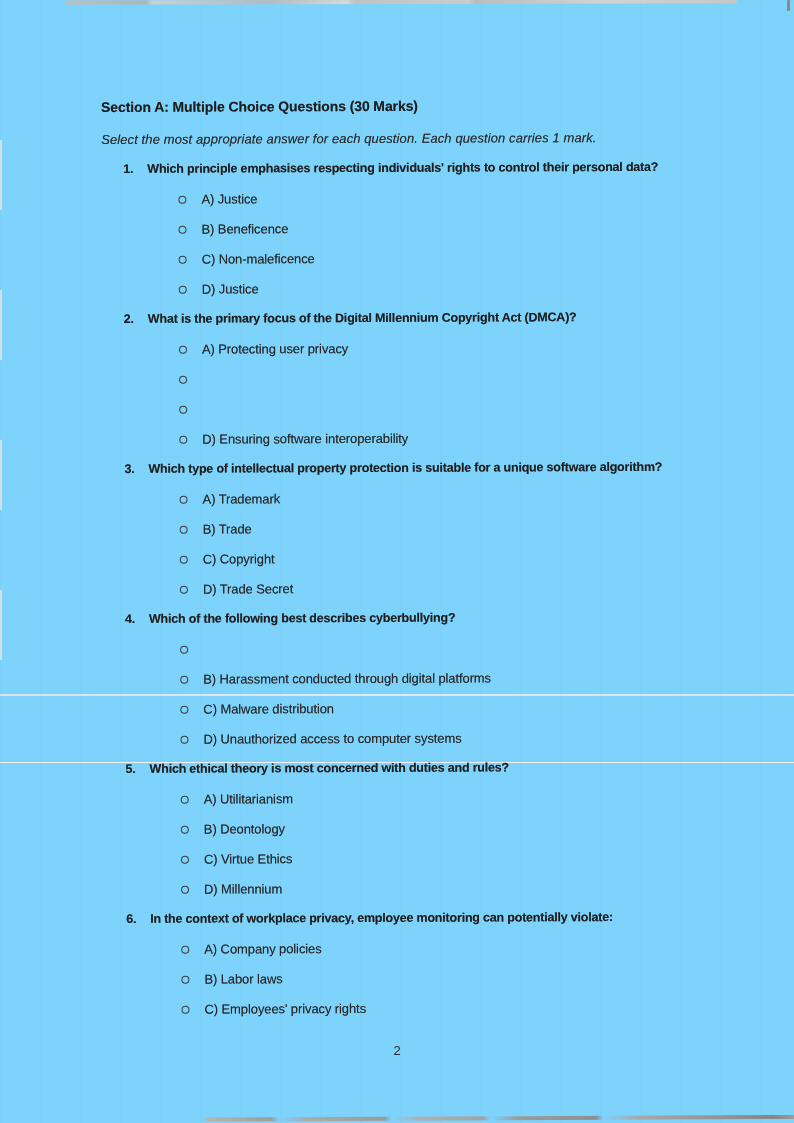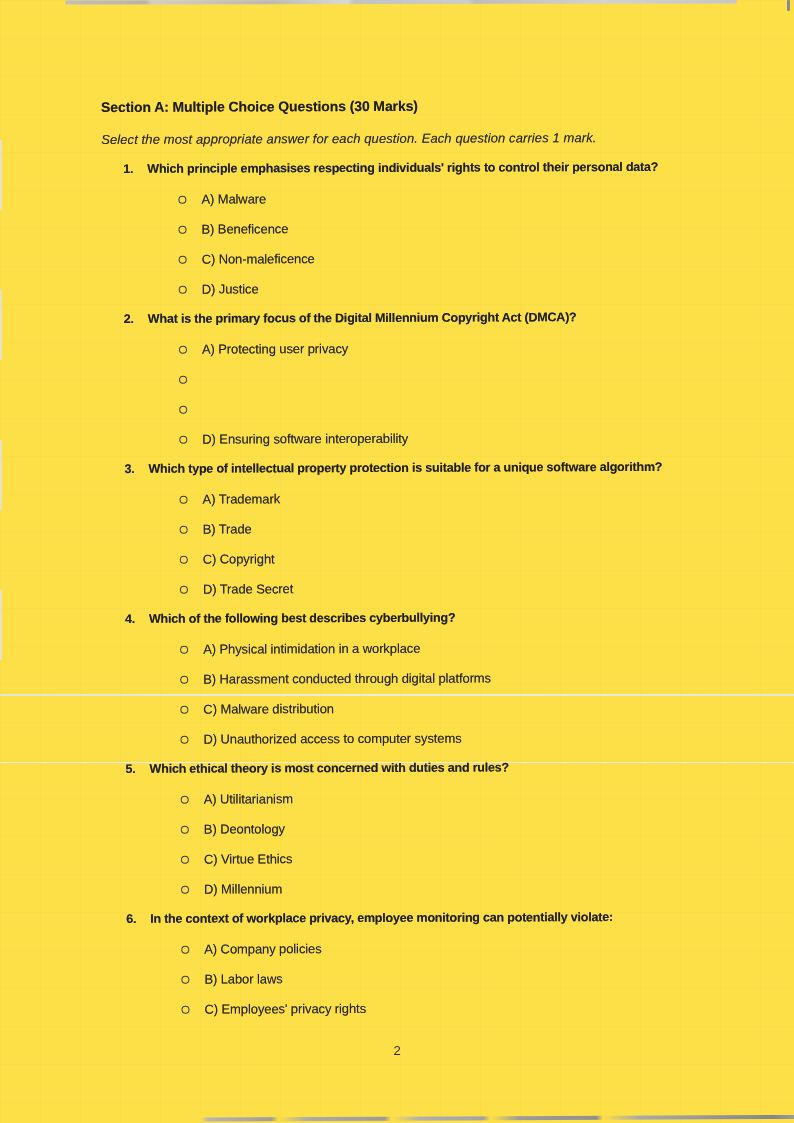--- a/index.html
+++ b/index.html
@@ -1,19 +1,19 @@
 <!DOCTYPE html>
 <html><head>
 <meta charset="utf-8">
 <style>
   html,body{margin:0;padding:0;background:#ffffff;}
   .page{
     position:relative;
     width:794px;height:1123px;
-    background:#fde047;
+    background:#7dd3fc;
     overflow:hidden;
     font-family:"Liberation Sans",sans-serif;
     color:#222222;
   }
   
   .scan-texture{
     position:absolute;inset:0;
     background:
       repeating-linear-gradient(to right, rgba(0,0,0,0.016) 0 1px, transparent 1px 40px),
       repeating-linear-gradient(to bottom, rgba(0,0,0,0.01) 0 1px, transparent 1px 38px);
@@ -127,21 +127,21 @@
     <div class="instruction"><span>Select the most appropriate answer for each question. Each question carries </span><b>1 mark</b><span>.</span></div>
 
     <div id="questions">
         <div class="question-block">
           <div class="q-row">
             <span class="q-num">1.</span>
             <span class="q-text">Which principle emphasises respecting individuals' rights to control their personal data?</span>
           </div>
           <div class="option-row">
             <span class="bullet"></span>
-            <span class="option-text">A) Malware</span>
+            <span class="option-text">A) Justice</span>
           </div>
           <div class="option-row">
             <span class="bullet"></span>
             <span class="option-text">B) Beneficence</span>
           </div>
           <div class="option-row">
             <span class="bullet"></span>
             <span class="option-text">C) Non-maleficence</span>
           </div>
           <div class="option-row">
@@ -191,21 +191,20 @@
             <span class="option-text">D) Trade Secret</span>
           </div>
         </div>
         <div class="question-block">
           <div class="q-row">
             <span class="q-num">4.</span>
             <span class="q-text">Which of the following best describes cyberbullying?</span>
           </div>
           <div class="option-row">
             <span class="bullet"></span>
-            <span class="option-text">A) Physical intimidation in a workplace</span>
           </div>
           <div class="option-row">
             <span class="bullet"></span>
             <span class="option-text">B) Harassment conducted through digital platforms</span>
           </div>
           <div class="option-row">
             <span class="bullet"></span>
             <span class="option-text">C) Malware distribution</span>
           </div>
           <div class="option-row">

